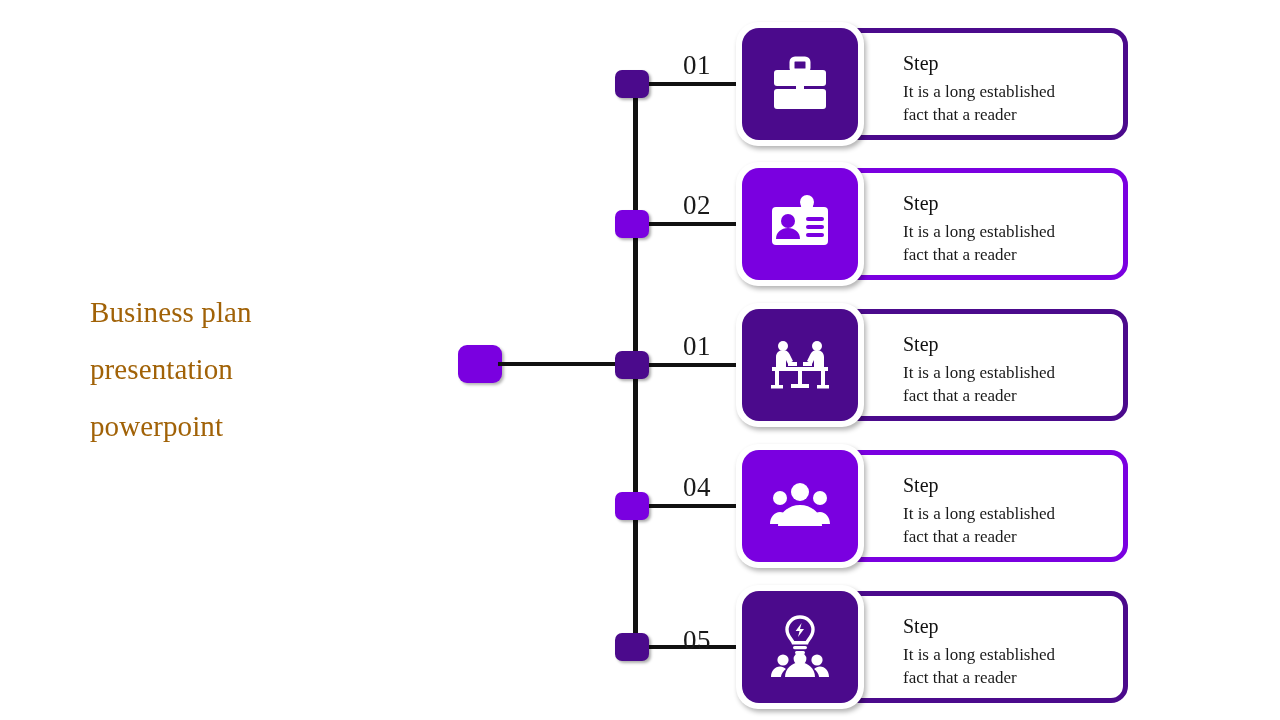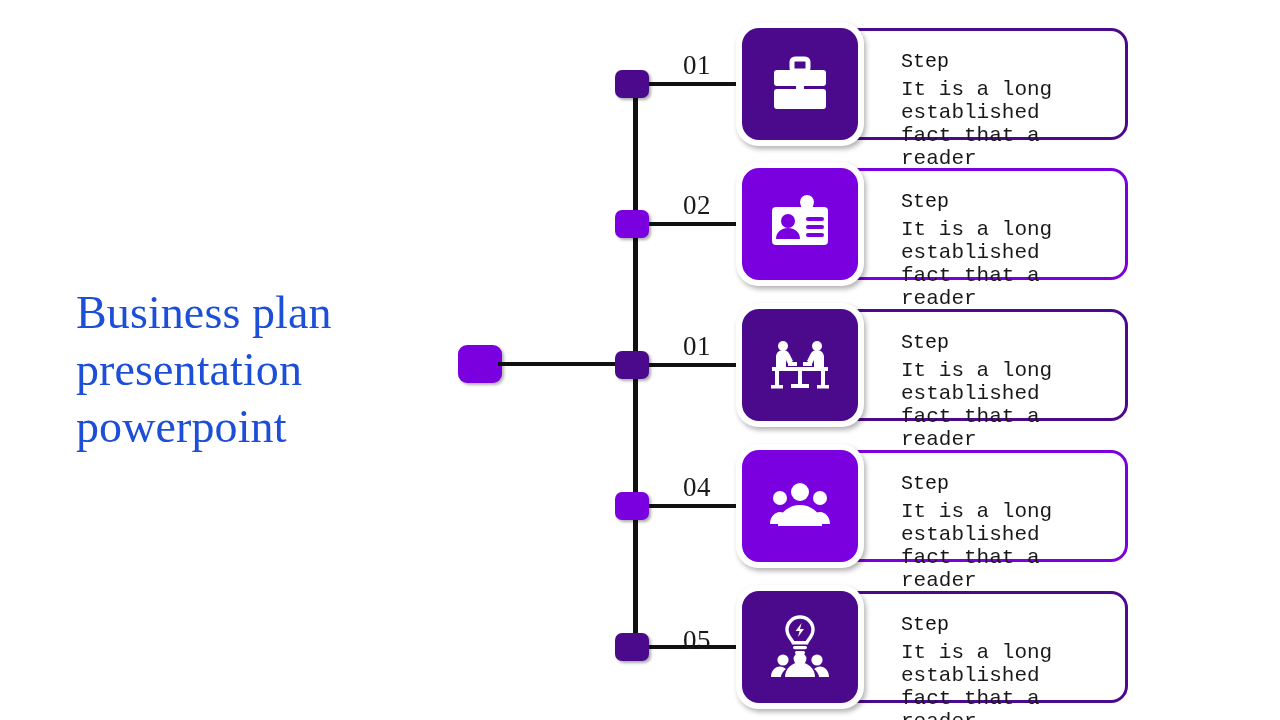--- a/index.html
+++ b/index.html
@@ -5,22 +5,22 @@
   html,body{margin:0;padding:0;}
   body{
     width:1280px;height:720px;background:#ffffff;overflow:hidden;
     font-family:"Liberation Serif","DejaVu Serif",serif;
     -webkit-font-smoothing:antialiased;
   }
   #slide{position:relative;width:1280px;height:720px;background:#fff;}
 
   
   #title{
-    position:absolute;left:76px;top:284px;width:330px;
-    font-size:46px;line-height:57px;color:#1d4ed8;letter-spacing:.1px;
+    position:absolute;left:90px;top:284px;width:330px;
+    font-size:29px;line-height:57px;color:#a16207;letter-spacing:.1px;
   }
 
   
   .hline{position:absolute;background:#111111;height:4px;}
   .vline{position:absolute;background:#111111;width:5px;}
 
   .anchor{
     position:absolute;border-radius:9px;
     box-shadow:2px 2px 3px rgba(0,0,0,.30);
   }
@@ -34,26 +34,26 @@
   .row{position:absolute;left:0;width:1084px;height:140px;}
 
   .num{
     position:absolute;font-size:27px;color:#1a1a1a;
     letter-spacing:.5px;text-align:center;width:70px;
   }
 
   
   .card{
     position:absolute;left:806px;width:322px;height:112px;
-    background:#ffffff;border:3px solid #c4b5fd;border-radius:17px;
-    box-sizing:border-box;z-index:1;font-family:Liberation Mono, monospace;
+    background:#ffffff;border:5px solid #c4b5fd;border-radius:17px;
+    box-sizing:border-box;z-index:1;
   }
   .card-inner{position:absolute;left:92px;top:18px;width:225px;}
   .card-title{font-size:20px;color:#111;line-height:25px;}
-  .card-body{font-size:21px;color:#1a1a1a;line-height:23px;margin-top:4px;}
+  .card-body{font-size:17px;color:#1a1a1a;line-height:23px;margin-top:4px;}
 
   
   .tile-wrap{
     position:absolute;left:736px;width:128px;height:124px;
     background:#ffffff;border-radius:22px;
     box-shadow:2px 3px 5px rgba(0,0,0,.30);
     z-index:2;
   }
   .tile{
     position:absolute;left:6px;top:6px;right:6px;bottom:6px;

